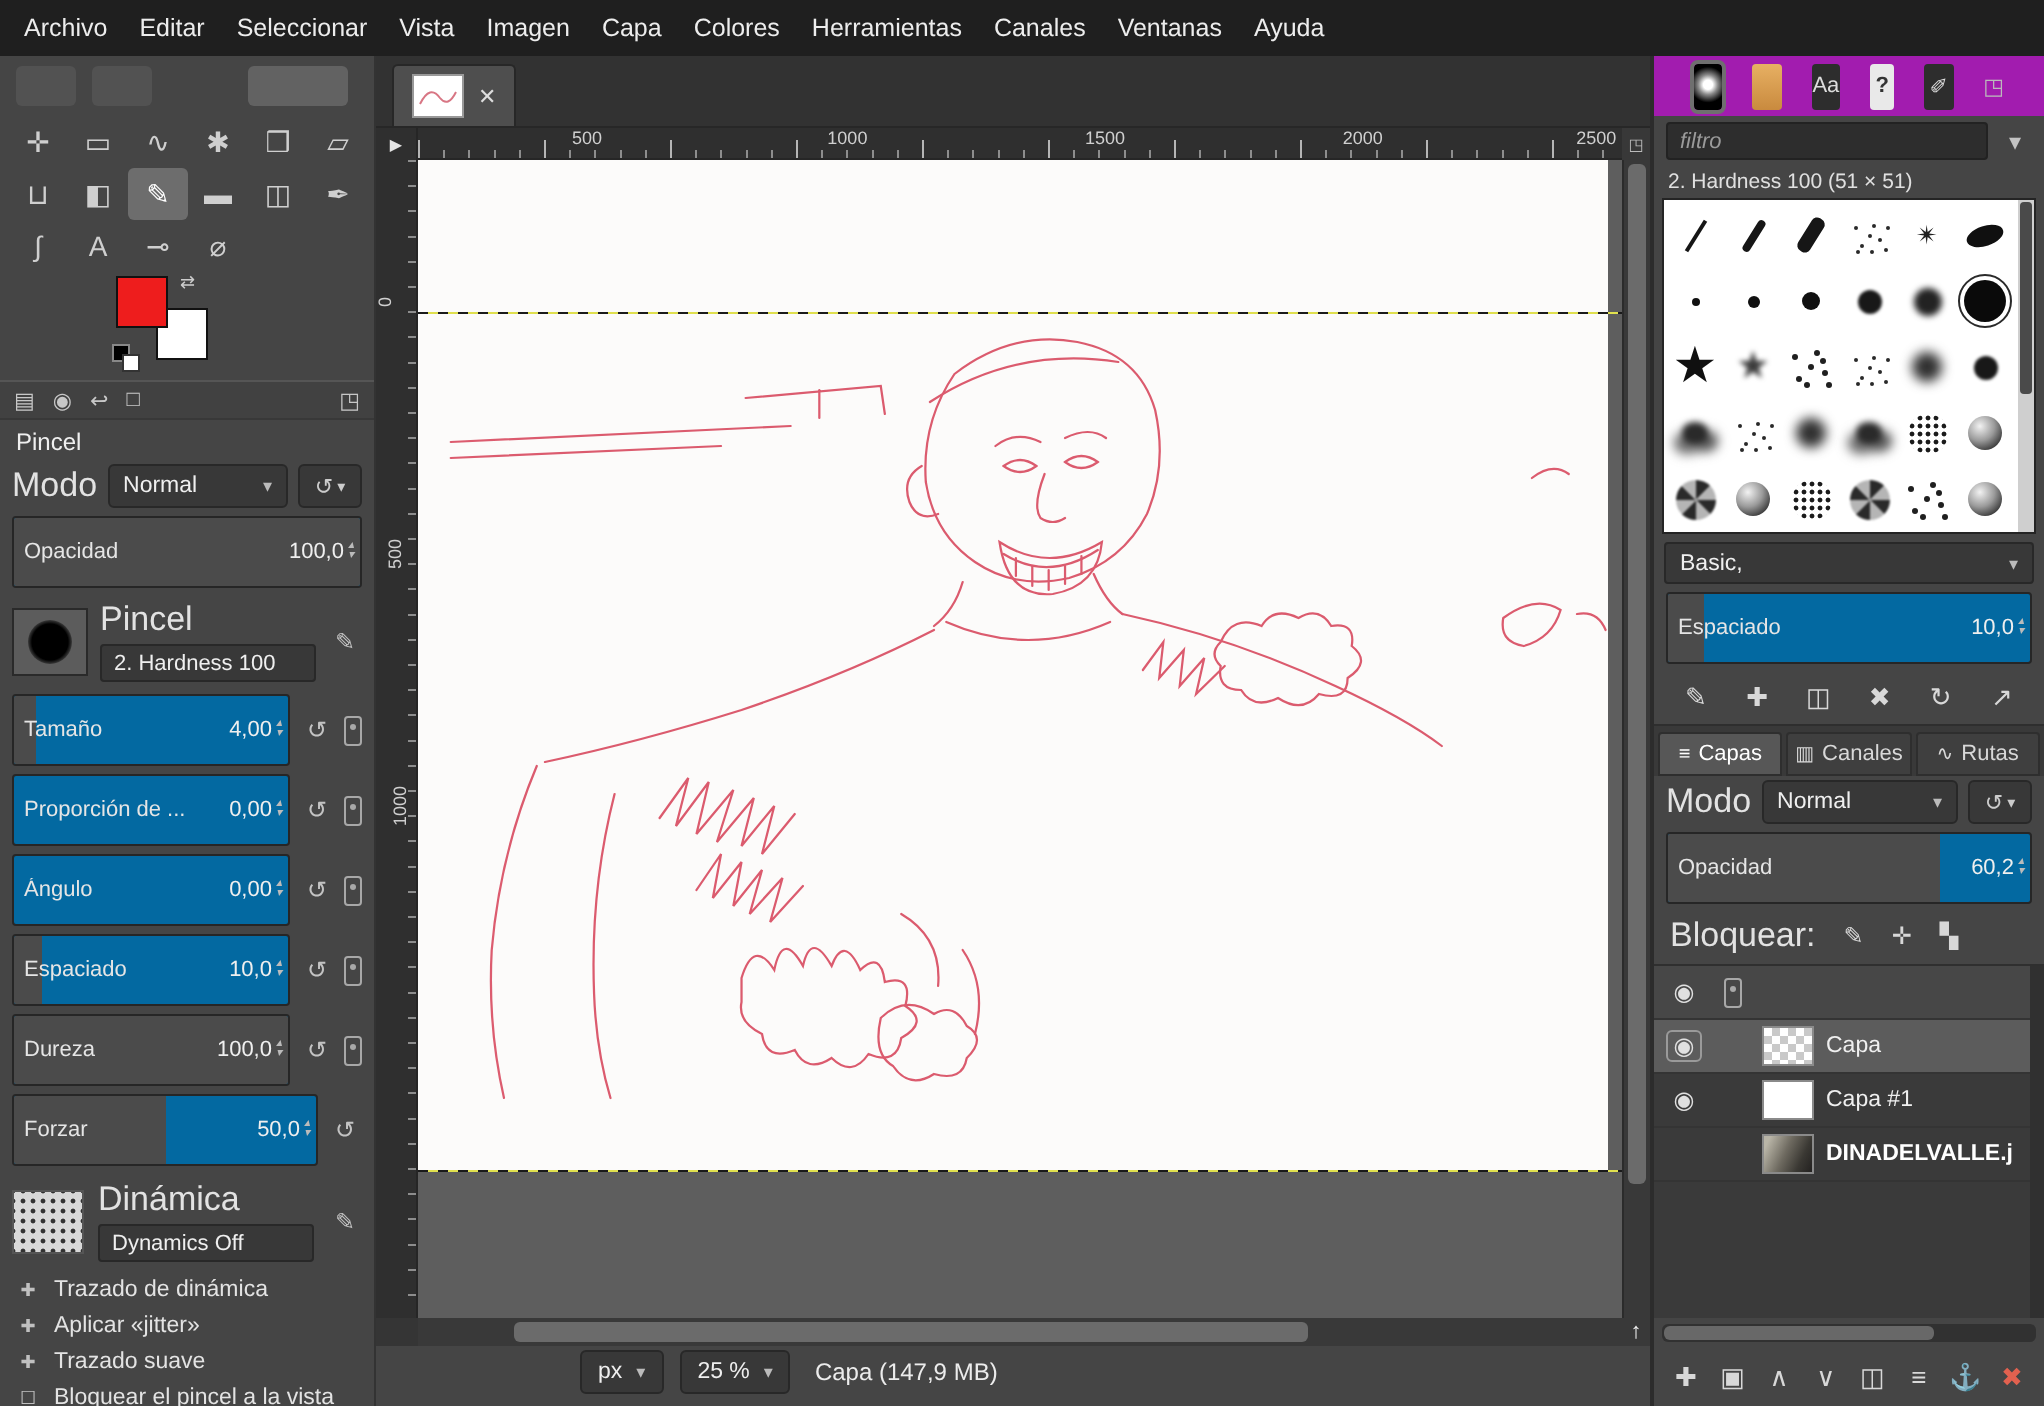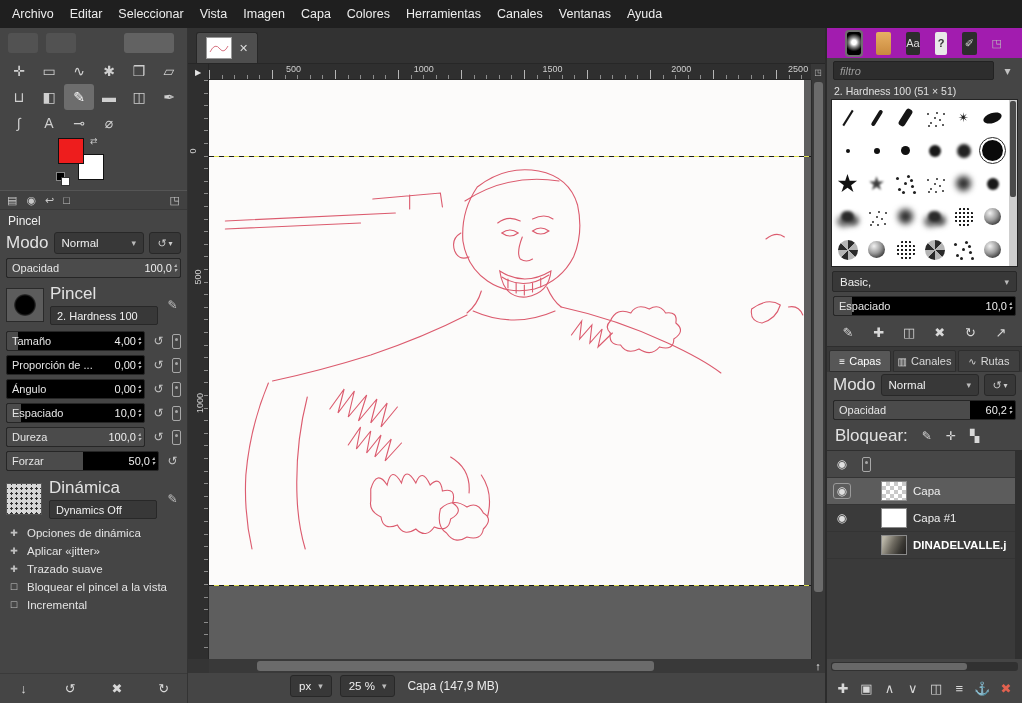--- a/index.html
+++ b/index.html
@@ -31,21 +31,21 @@
   .dockheader{height:20px;display:flex;align-items:center;gap:9px;padding:0 7px;background:#414141;border-top:1px solid #555;border-bottom:1px solid #383838;flex:0 0 auto}
   .dockheader .ic{font-size:11px;color:#c7c7c7}
   .dockheader .corner{margin-left:auto}
   .panel-title{padding:4px 8px 2px;font-size:12px;color:#efefef;flex:0 0 auto}
   .row{display:flex;align-items:center;gap:5px;padding:2px 6px;flex:0 0 auto}
   .row-label{font-size:17px;color:#e2e2e2;white-space:nowrap}
   .dropdown{flex:1;background:#383838;border:1px solid #282828;border-radius:3px;height:22px;display:flex;align-items:center;padding:0 7px;gap:4px;font-size:11.5px;color:#efefef}
   .dropdown .chev{margin-left:auto;font-size:9px;color:#bbb}
   .histbtn{width:32px;height:22px;background:#383838;border:1px solid #282828;border-radius:3px;display:flex;align-items:center;justify-content:center;gap:2px;color:#ccc;font-size:11px}
   .histbtn .chev{font-size:8px}
-  .spinscale{position:relative;height:20px;background:#000000;border:1px solid #262626;border-radius:2px;overflow:hidden;flex:1;display:flex;align-items:center;min-width:0}
+  .spinscale{position:relative;height:36px;background:#0369a1;border:1px solid #262626;border-radius:2px;overflow:hidden;flex:1;display:flex;align-items:center;min-width:0}
   .spinscale .fill{position:absolute;left:0;top:0;bottom:0;background:#4b4b4b}
   .ss-label{position:relative;padding-left:5px;font-size:11px;color:#e5e5e5;flex:1;white-space:nowrap;overflow:hidden}
   .ss-value{position:relative;font-size:11px;color:#efefef;padding-right:2px}
   .spin{position:relative;display:flex;flex-direction:column;font-size:6px;line-height:5px;color:#bbb;padding-right:3px;font-style:normal}
   .mini{width:17px;height:18px;display:flex;align-items:center;justify-content:center;color:#c3c3c3;font-size:12px;background:none;border:none}
   .bookmark{width:9px;height:15px;border:1px solid #a8a8a8;border-radius:2px;position:relative;flex:0 0 auto}
   .bookmark::after{content:"";position:absolute;left:2px;top:3px;width:3px;height:3px;background:#a8a8a8;border-radius:50%}
   .brush-chooser{display:flex;align-items:center;gap:6px;padding:4px 6px;flex:0 0 auto}
   .brush-preview{width:38px;height:34px;background:#5c5c5c;border:1px solid #2a2a2a;display:grid;place-items:center}
   .brush-preview::after{content:"";width:22px;height:22px;border-radius:50%;background:radial-gradient(circle,#000 58%,rgba(0,0,0,0) 78%)}
@@ -335,21 +335,21 @@
         <div class="dyn-icon"></div>
         <div class="brush-col">
           <span class="row-label">Dinámica</span>
           <div class="brush-select">Dynamics Off</div>
         </div>
         <span class="mini">✎</span>
       </div>
 
       <div class="toggle-row">
         <span class="plus">✚</span>
-        <span>Opciones de dinámica</span>
+        <span>Trazado de dinámica</span>
       </div>
       <div class="toggle-row">
         <span class="plus">✚</span>
         <span>Aplicar «jitter»</span>
       </div>
       <div class="toggle-row">
         <span class="plus">✚</span>
         <span>Trazado suave</span>
       </div>
       <div class="toggle-row">

